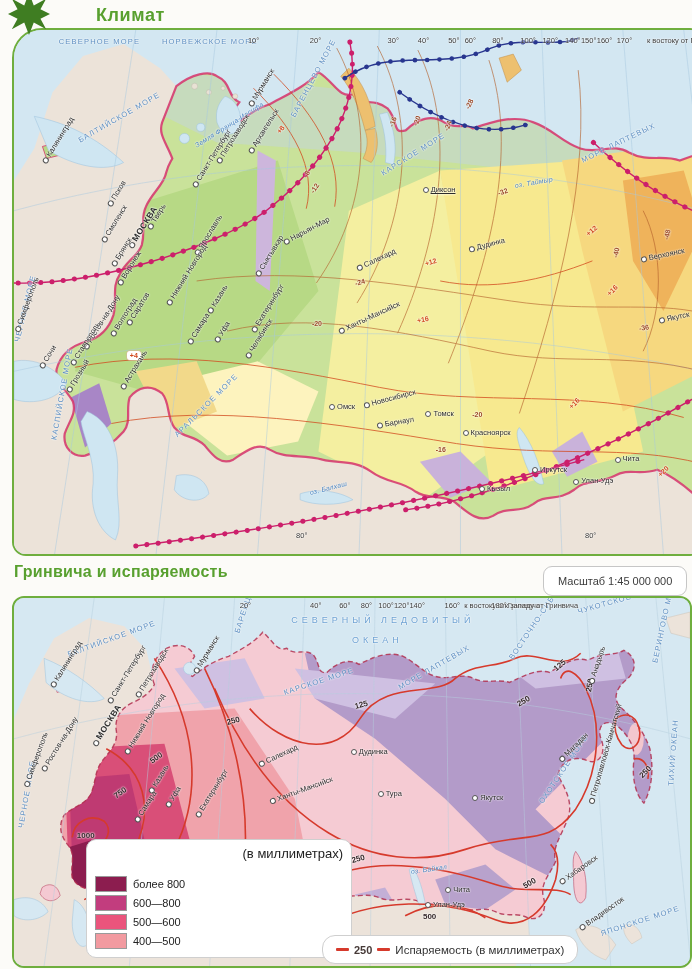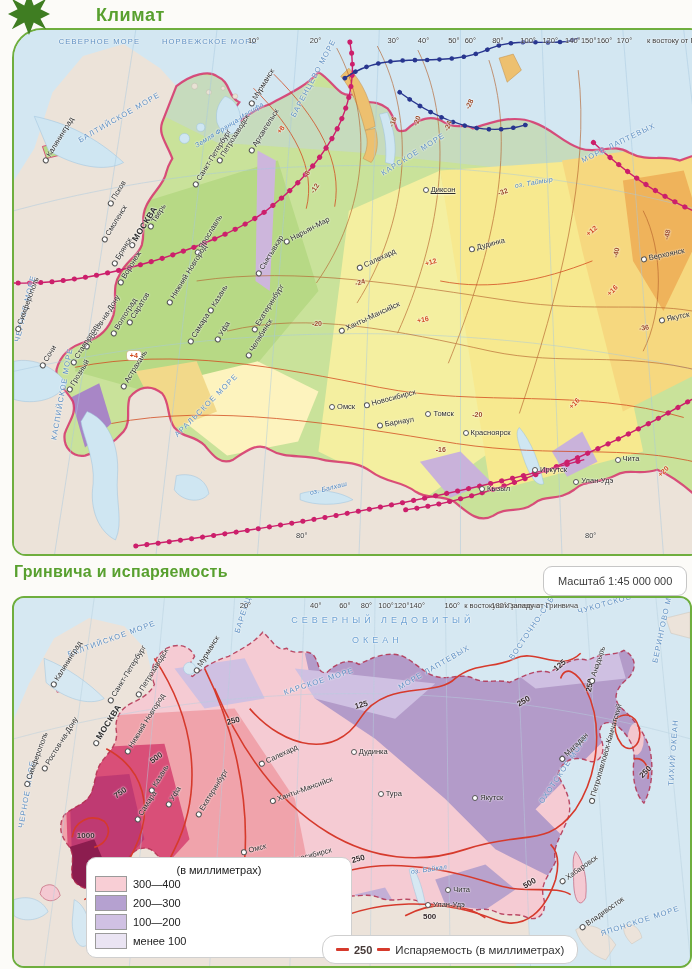--- a/index.html
+++ b/index.html
@@ -26,21 +26,21 @@
   .iso2{font-weight:bold;font-size:8px;color:#35292b;}
   .river{color:#4a84c0;font-style:italic;font-size:6.8px;letter-spacing:.3px;}
   .box{background:#fff;border-radius:3px;padding:1px 3px;box-shadow:0 0 0 .5px #e0b0a0;}
   .scale-badge{position:absolute;background:#fff;border:1px solid #c6c6c6;color:#3c3c3c;font-size:11px;
       display:flex;align-items:center;justify-content:center;z-index:5;}
   .sb1{left:-2px;bottom:8px;height:26px;padding:0 16px 0 14px;border-radius:0 13px 13px 0;}
   .sb2{left:543px;top:566px;height:28px;padding:0 14px;border-radius:9px;}
   .legend{position:absolute;left:72px;bottom:8px;width:248px;background:#fff;border:1px solid #cfcfcf;border-radius:10px;
       padding:6px 8px 8px;z-index:5;}
   .lt{font-size:11.5px;font-weight:bold;color:#222;text-align:center;letter-spacing:.4px;}
-  .ls{font-size:11px;color:#222;text-align:center;margin-bottom:0;}
+  .ls{font-size:13px;color:#222;text-align:right;margin-bottom:15px;}
   .lcols{display:flex;gap:12px;}
   .lcol{flex:1;display:flex;flex-direction:column;gap:3px;}
   .lrow{display:flex;align-items:center;gap:6px;}
   .sw{width:30px;height:14px;border:1px solid #9a9a9a;flex:none;}
   .swl{font-size:11px;color:#222;}
   .iso-note{position:absolute;left:308px;bottom:2px;height:27px;background:#fff;border:1px solid #cfcfcf;border-radius:13px;
       display:flex;align-items:center;gap:5px;padding:0 13px;z-index:5;}
   .dash{width:13px;height:3px;background:#d63a2c;border-radius:1px;}
   .iso-num{font-size:11px;font-weight:bold;color:#463a38;}
   .note-label{font-size:11.5px;color:#333;}
@@ -405,34 +405,34 @@
         <div class="pl city" style="left: 60.8%; top: 82.3%;"><span class="d"></span>Улан-Удэ</div>
       </div>
     <div class="pl ocean2" style="left:41%;top:4.8%">СЕВЕРНЫЙ  ЛЕДОВИТЫЙ</div>
     <div class="pl ocean2" style="left:50%;top:10.2%">ОКЕАН</div>
 
     <div class="legend">
       <div class="ls">(в миллиметрах)</div>
       <div class="lcols">
         <div class="lcol">
             <div class="lrow">
-              <span class="sw" style="background: rgb(248, 206, 213);"></span>
-              <span class="swl">300—400</span>
+              <span class="sw" style="background: rgb(140, 29, 79);"></span>
+              <span class="swl">более 800</span>
             </div>
             <div class="lrow">
-              <span class="sw" style="background: rgb(181, 161, 208);"></span>
-              <span class="swl">200—300</span>
+              <span class="sw" style="background: rgb(194, 61, 126);"></span>
+              <span class="swl">600—800</span>
             </div>
             <div class="lrow">
-              <span class="sw" style="background: rgb(208, 193, 227);"></span>
-              <span class="swl">100—200</span>
+              <span class="sw" style="background: rgb(234, 84, 124);"></span>
+              <span class="swl">500—600</span>
             </div>
             <div class="lrow">
-              <span class="sw" style="background: rgb(234, 228, 243);"></span>
-              <span class="swl">менее 100</span>
+              <span class="sw" style="background: rgb(242, 154, 160);"></span>
+              <span class="swl">400—500</span>
             </div>
           </div>
       </div>
     </div>
 
     <div class="iso-note">
       <span class="dash"></span>
       <span class="iso-num">250</span>
       <span class="dash"></span>
       <span class="note-label">Испаряемость (в миллиметрах)</span>

